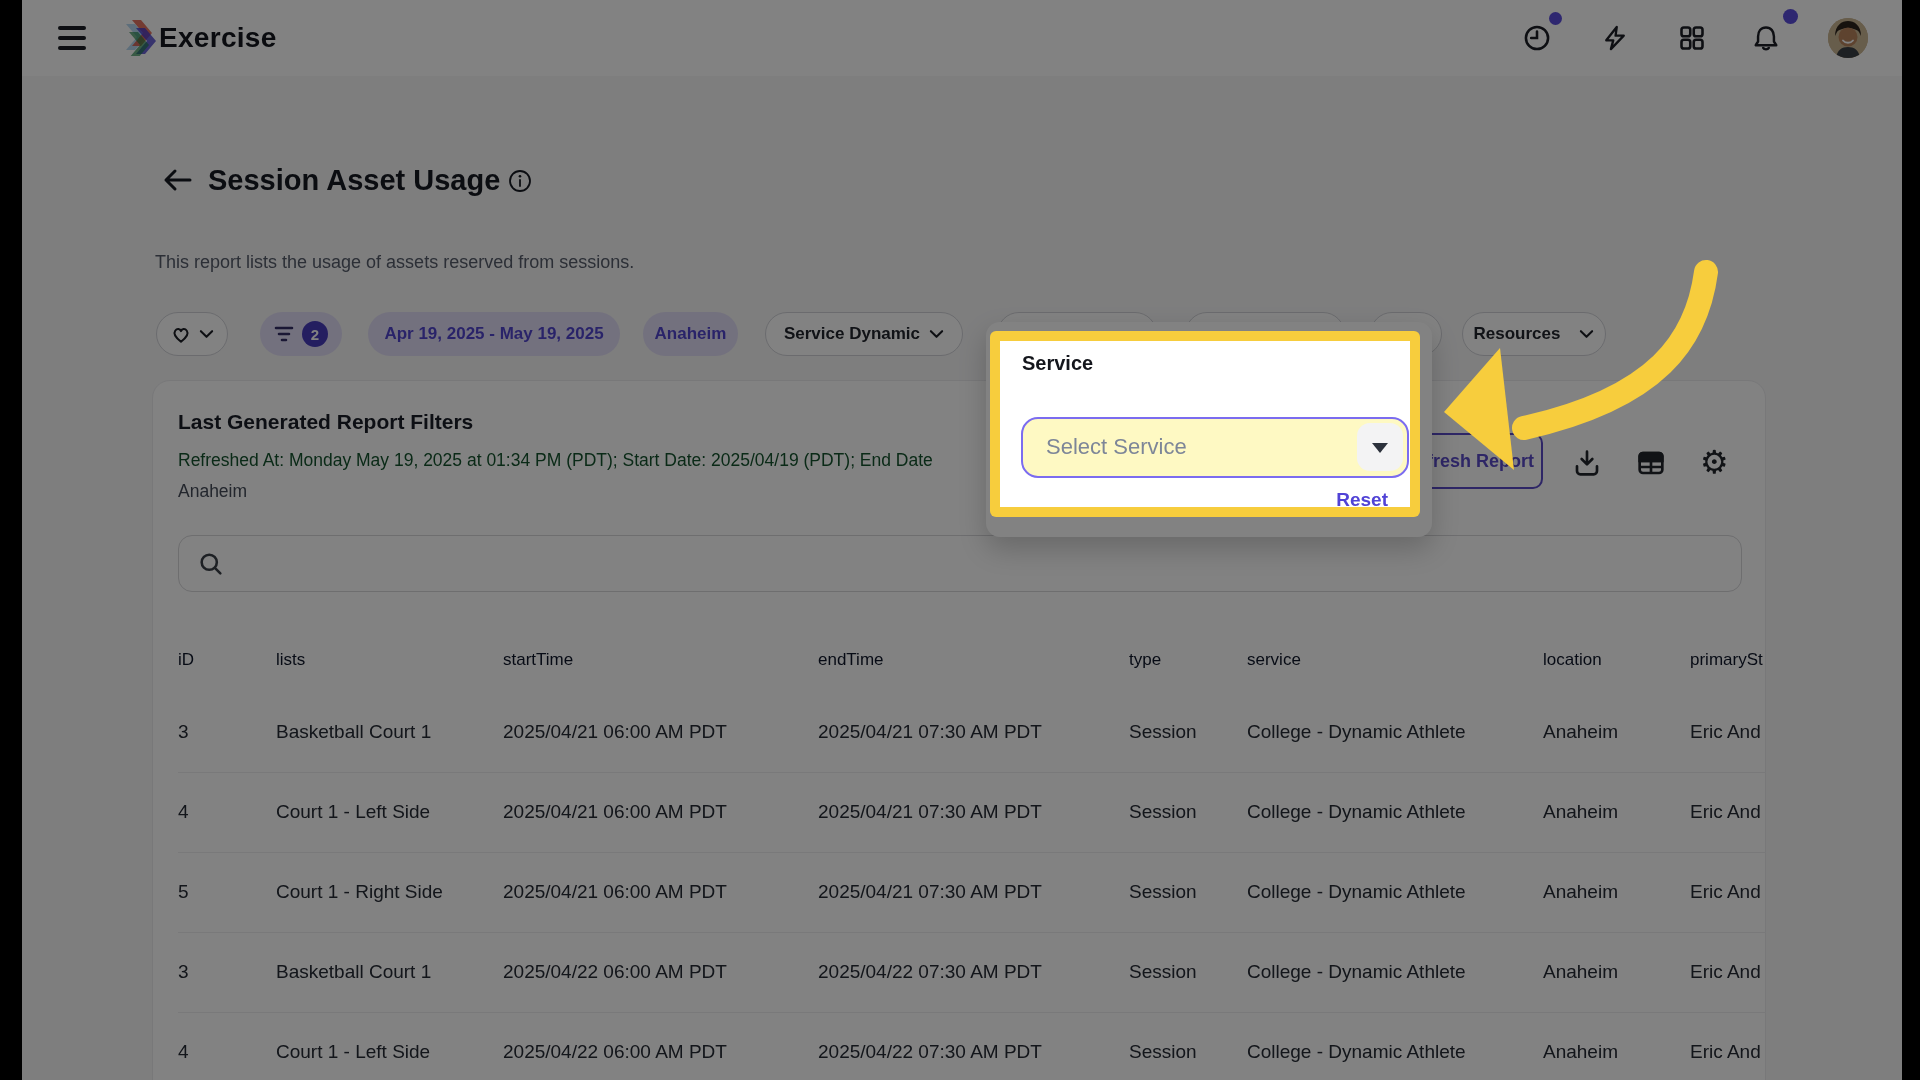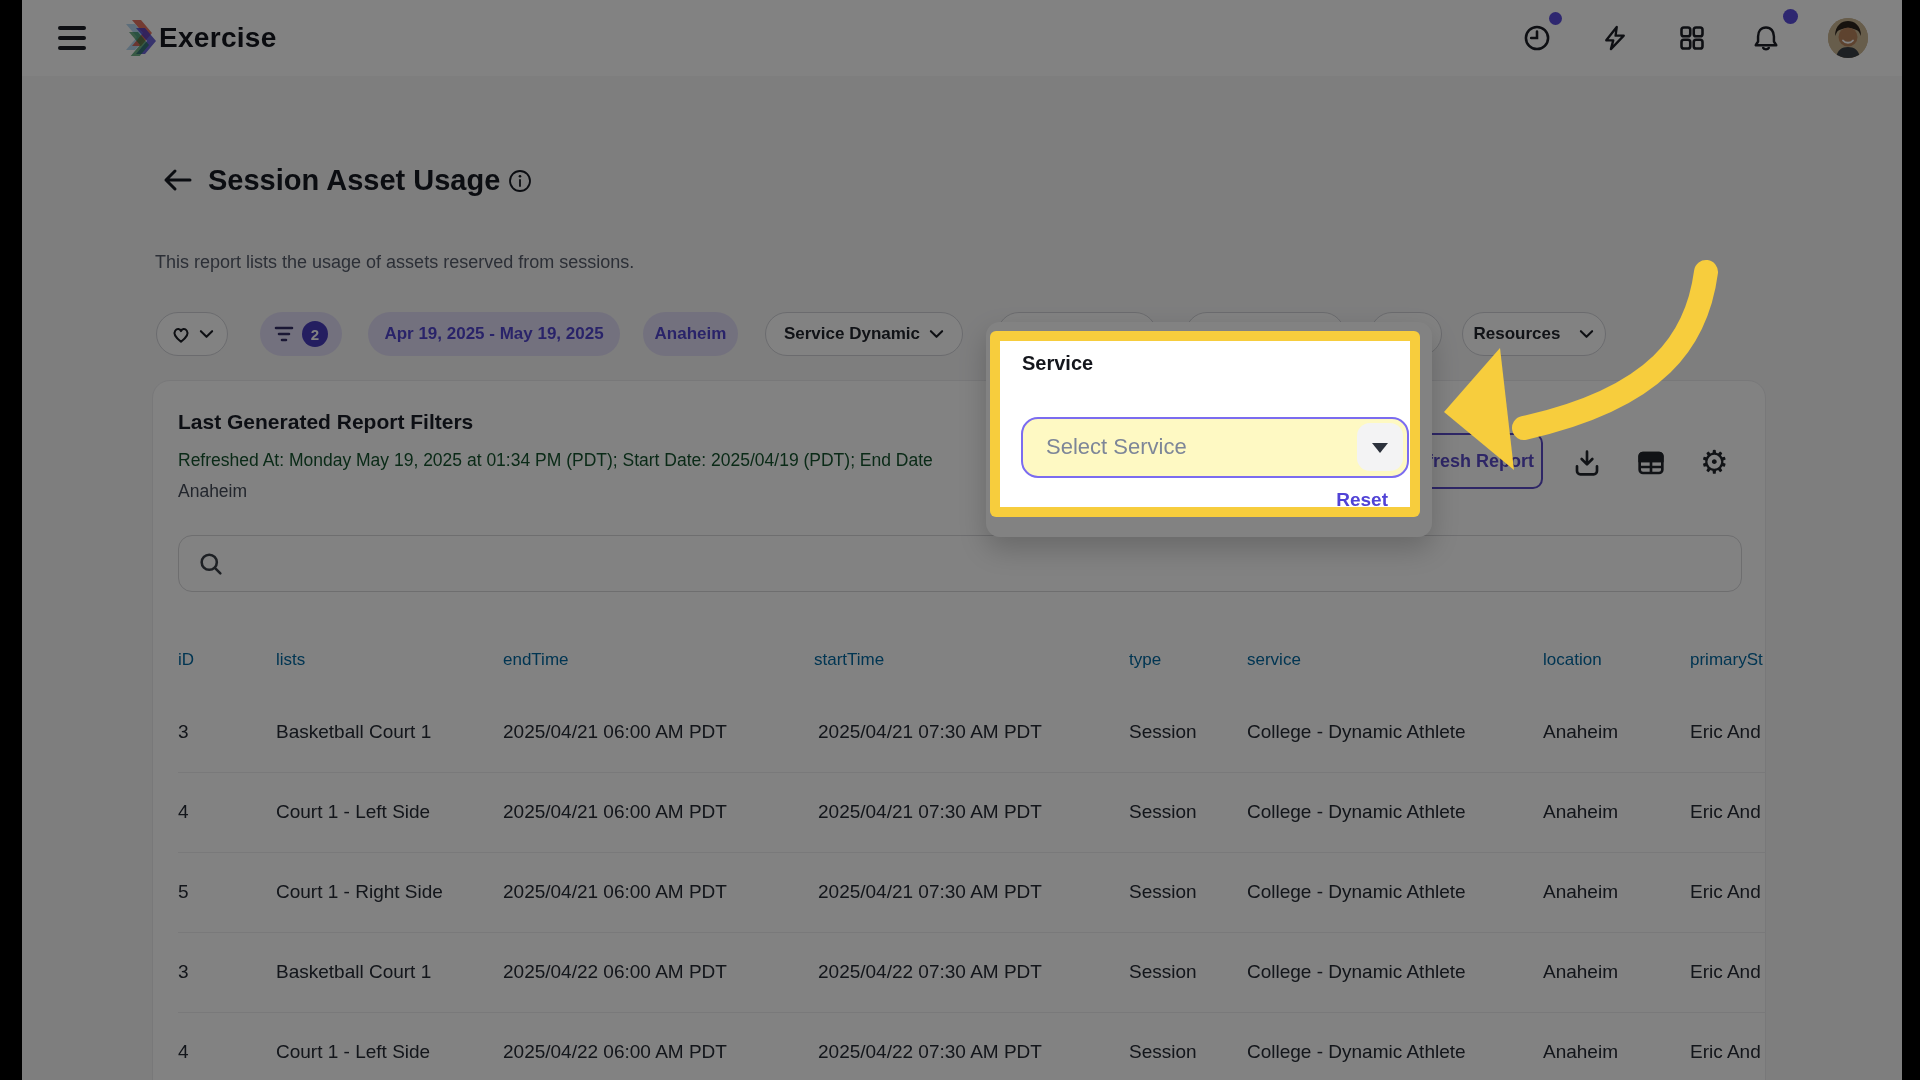--- a/index.html
+++ b/index.html
@@ -58,21 +58,21 @@
   .ic-download{left:1571px}.ic-tableview{left:1635px}
   .ic-gear{left:1700px;top:444px;font-family:"DejaVu Sans",sans-serif;font-size:32px;line-height:36px;color:#23262c;}
   .searchbox{position:absolute;left:178px;top:535px;width:1564px;height:57px;border:1.5px solid #d7d7da;
         border-radius:14px;box-sizing:border-box;background:#fff;}
   .searchbox input{position:absolute;left:62px;top:8px;width:1480px;height:38px;border:none;outline:none;
         font-size:18px;font-family:"Liberation Sans",sans-serif;color:#23262e;background:transparent;}
   .search-glyph{position:absolute;left:18px;top:14px;width:28px;height:28px;}
 
   
   .thead{position:absolute;left:178px;top:635px;width:1588px;height:57px;display:flex;}
-  .thead .tcell{color:#0369a1;font-size:17px;line-height:50px;}
+  .thead .tcell{color:#0f172a;font-size:17px;line-height:50px;}
   .trow{position:absolute;left:178px;width:1588px;height:80px;display:flex;border-bottom:1px solid #ededef;}
   .tcell{box-sizing:border-box;white-space:nowrap;overflow:hidden;font-size:19px;color:#262b35;line-height:80px;}
   .c0{width:98px}.c1{width:227px}.c2{width:315px}.c3{width:311px}
   .c4{width:118px}.c5{width:296px}.c6{width:147px}.c7{width:76px}
 
   
   .svc-panel{position:absolute;left:986px;top:322px;width:446px;height:215px;background:#fff;border-radius:14px;
         box-shadow:0 12px 28px rgba(0,0,0,.20);z-index:10;}
 
   
@@ -259,22 +259,22 @@
         <circle cx="10.5" cy="10.5" r="6.5"></circle>
           <path d="M15.5 15.5 l4.5 4.5"></path>
       </svg>
     </span>
     <input type="text" style="">
   </div>
 
   <div class="thead">
     <div class="tcell c0">iD</div>
     <div class="tcell c1">lists</div>
+    <div class="tcell c2">startTime</div>
     <div class="tcell c3">endTime</div>
-    <div class="tcell c2">startTime</div>
     <div class="tcell c4">type</div>
     <div class="tcell c5">service</div>
     <div class="tcell c6">location</div>
     <div class="tcell c7">primarySt</div>
   </div>
 
   <div class="trow" style="top:692px">
     <div class="tcell c0">3</div>
     <div class="tcell c1">Basketball Court 1</div>
     <div class="tcell c2">2025/04/21 06:00 AM PDT</div>

